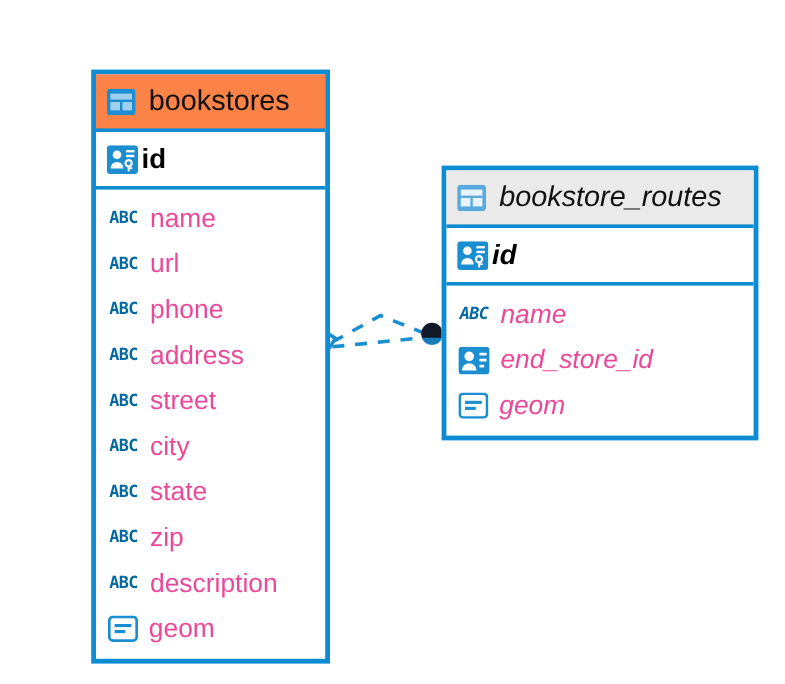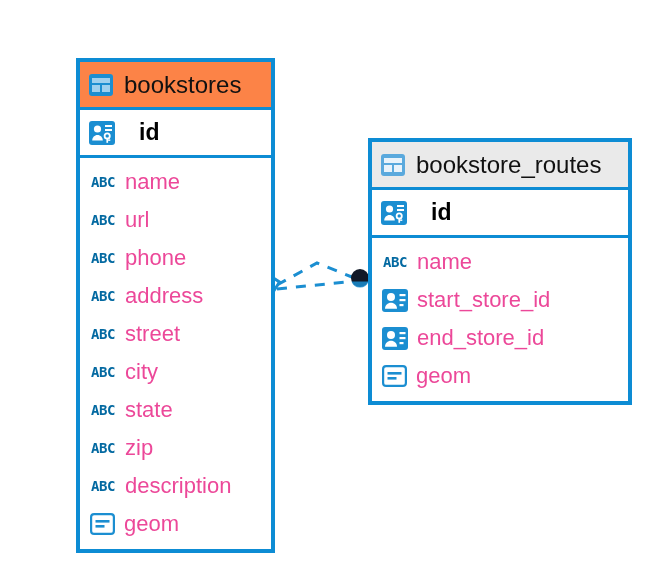--- a/index.html
+++ b/index.html
@@ -46,21 +46,21 @@
     align-items: center;
     box-sizing: border-box;
     height: 48px;
     padding-left: 9px;
     border-bottom: 3px solid #0d8cd4;
   }
   .pk-row .col-label {
     font-size: 23px;
     font-weight: bold;
     color: #000000;
-    margin-left: 24px;
+    margin-left: 3px;
     line-height: 1;
   }
 
   .cols {
     padding: 5px 0 6px 0;
   }
   .col-row {
     display: flex;
     align-items: center;
     height: 38px;
@@ -101,20 +101,21 @@
     width: 199px;
   }
   #tbl-bookstores .tbl-header {
     background: #fc8347;
   }
 
   #tbl-routes {
     left: 368px;
     top: 138px;
     width: 264px;
+    font-style: italic;
   }
   #tbl-routes .tbl-header {
     background: #eaeaea;
   }
 
   
   #relationship {
     position: absolute;
     left: 255px;
     top: 245px;
@@ -247,33 +248,20 @@
     <span class="col-label">id</span>
   </div>
 
   <div class="cols">
 
     <div class="col-row">
       <span class="icon icon-abc">ABC</span>
       <span class="col-label">name</span>
     </div>
 
-    <div class="col-row">
-      <span class="icon">
-        <svg width="26" height="23" viewBox="0 0 26 23">
-          <rect x="0" y="0" width="26" height="23" rx="3" fill="#1b8ed1"></rect>
-          <circle cx="9" cy="8" r="4" fill="#ffffff"></circle>
-          <path d="M3 19.8c0-3.5 2.7-6 6-6s6 2.5 6 6z" fill="#ffffff"></path>
-          <rect x="17.5" y="5" width="6" height="2.2" fill="#ffffff"></rect>
-          <rect x="17.5" y="10" width="6" height="2.2" fill="#ffffff"></rect>
-          <rect x="17.5" y="15" width="4" height="2.2" fill="#ffffff"></rect>
-        </svg>
-      </span>
-      <span class="col-label">start_store_id</span>
-    </div>
 
     <div class="col-row">
       <span class="icon">
         <svg width="26" height="23" viewBox="0 0 26 23">
           <rect x="0" y="0" width="26" height="23" rx="3" fill="#1b8ed1"></rect>
           <circle cx="9" cy="8" r="4" fill="#ffffff"></circle>
           <path d="M3 19.8c0-3.5 2.7-6 6-6s6 2.5 6 6z" fill="#ffffff"></path>
           <rect x="17.5" y="5" width="6" height="2.2" fill="#ffffff"></rect>
           <rect x="17.5" y="10" width="6" height="2.2" fill="#ffffff"></rect>
           <rect x="17.5" y="15" width="4" height="2.2" fill="#ffffff"></rect>

